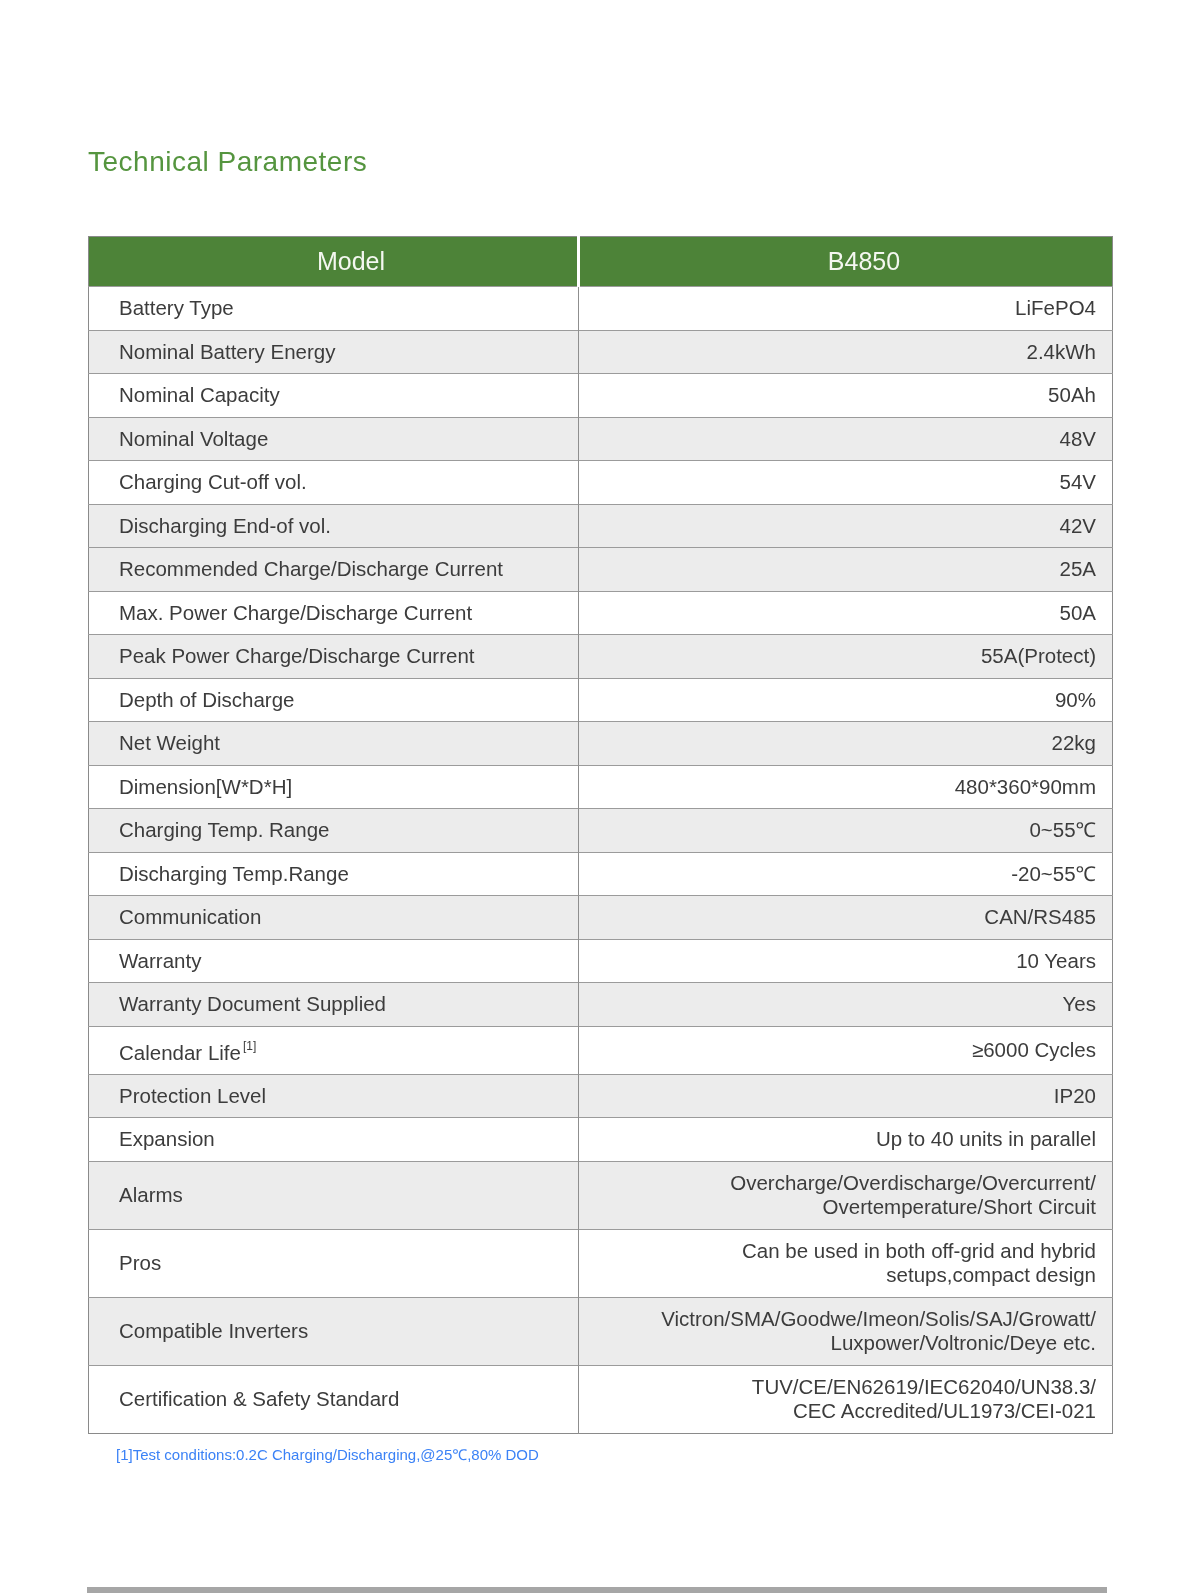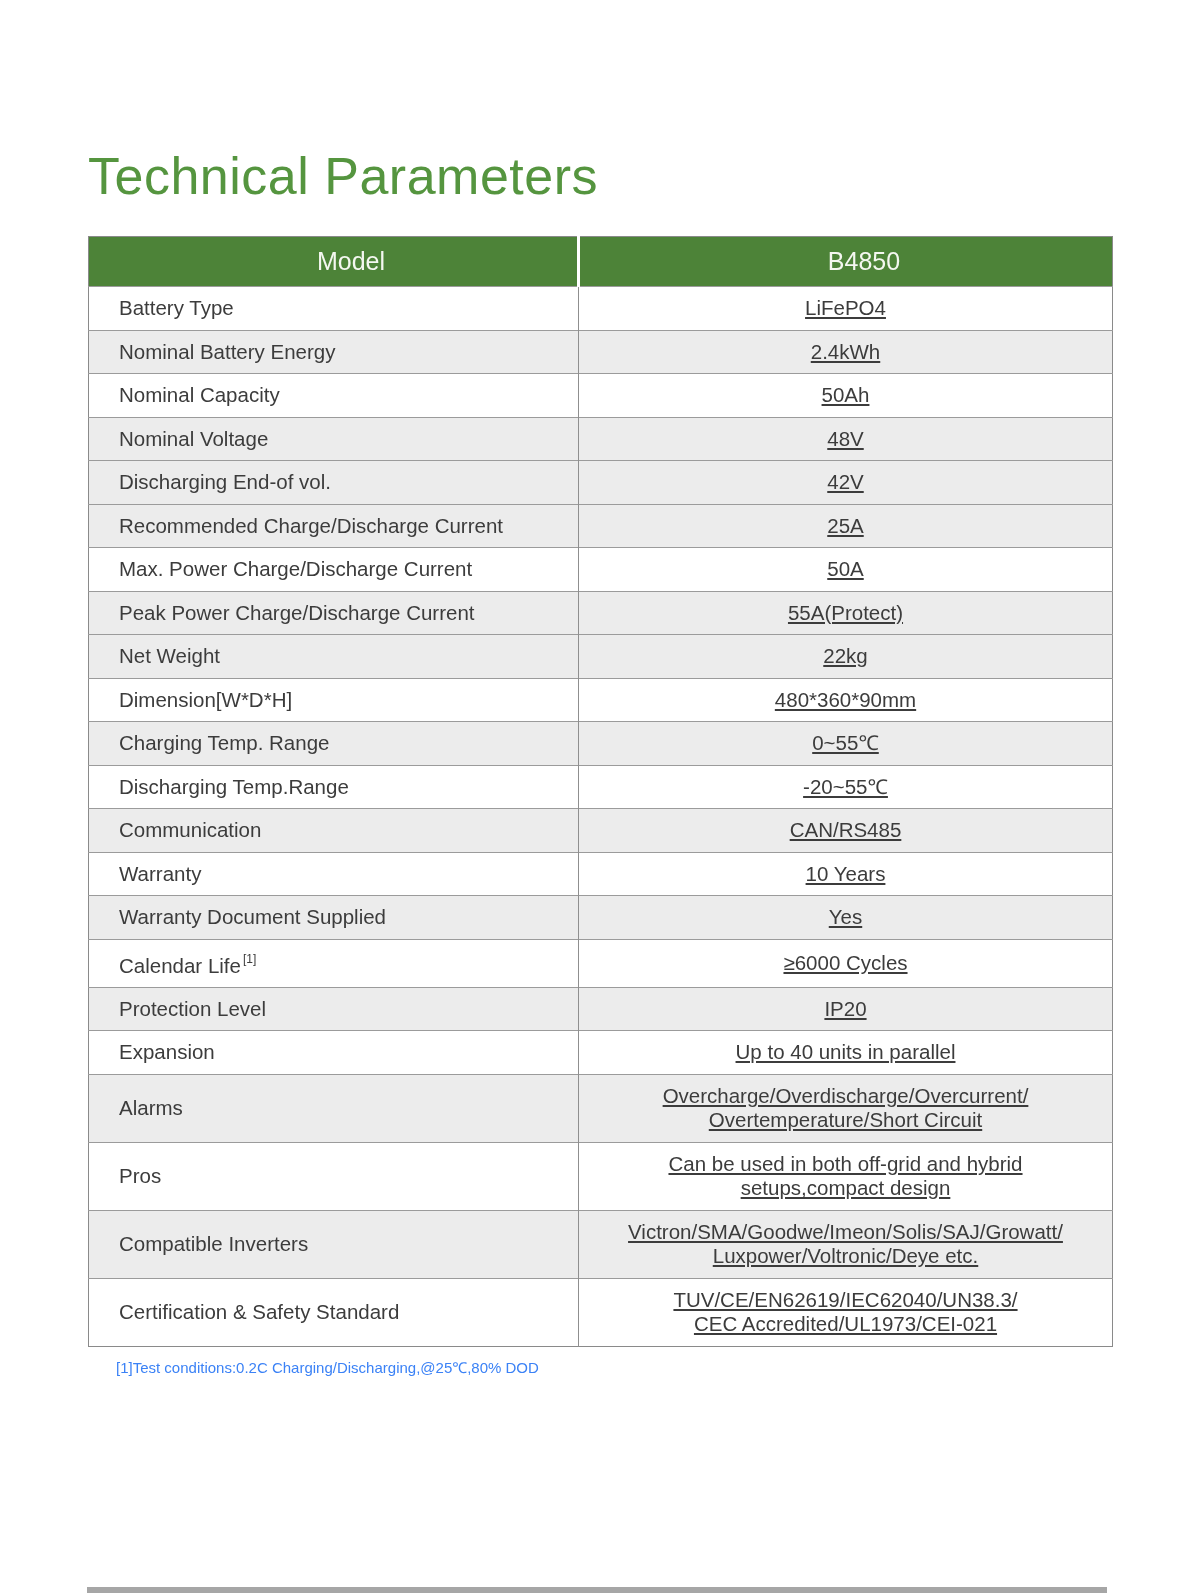--- a/index.html
+++ b/index.html
@@ -12,21 +12,21 @@
   }
   *{margin:0;padding:0;box-sizing:border-box;}
   html,body{background:#ffffff;}
   body{
     width:1180px;height:1596px;position:relative;overflow:hidden;
     font-family:"Liberation Sans", sans-serif;
     color:var(--text);
   }
   .page-title{
     position:absolute;left:88px;top:146px;
-    font-size:52px;font-weight:400;letter-spacing:0.5px;
+    font-size:28px;font-weight:400;letter-spacing:0.5px;
     color:var(--green-title);
   }
   .table-wrap{
     position:absolute;left:88px;top:236px;width:1024px;
   }
   table.params{
     width:100%;border-collapse:collapse;table-layout:fixed;
     border:1px solid #8a8a8a;
   }
   table.params th{
@@ -48,24 +48,23 @@
     line-height:24.5px;
     padding:9px 16px;
     vertical-align:middle;
   }
   table.params tr.alt td{background:var(--stripe);}
   table.params td.label{
     text-align:left;
     padding-left:30px;
   }
   table.params td.value{
-    text-align:center;
+    text-align:right;
     border-left:1px solid #8f8f8f;
     white-space:pre-line;
-    text-decoration:underline;
   }
   td.label sup{
     font-size:12px;
     position:relative;top:-2px;left:2px;
   }
   .footnote{
     margin:10px 0 0 28px;
     font-size:15px;
     color:#3b82f6;
   }
@@ -102,35 +101,43 @@
           <td class="value">2.4kWh</td>
         </tr>
         <tr>
           <td class="label"><span>Nominal Capacity</span></td>
           <td class="value">50Ah</td>
         </tr>
         <tr class="alt">
           <td class="label"><span>Nominal Voltage</span></td>
           <td class="value">48V</td>
         </tr>
+        <tr>
+          <td class="label"><span>Charging Cut-off vol.</span></td>
+          <td class="value">54V</td>
+        </tr>
         <tr class="alt">
           <td class="label"><span>Discharging End-of vol.</span></td>
           <td class="value">42V</td>
         </tr>
         <tr class="alt">
           <td class="label"><span>Recommended Charge/Discharge Current</span></td>
           <td class="value">25A</td>
         </tr>
         <tr>
           <td class="label"><span>Max. Power Charge/Discharge Current</span></td>
           <td class="value">50A</td>
         </tr>
         <tr class="alt">
           <td class="label"><span>Peak Power Charge/Discharge Current</span></td>
           <td class="value">55A(Protect)</td>
+        </tr>
+        <tr>
+          <td class="label"><span>Depth of Discharge</span></td>
+          <td class="value">90%</td>
         </tr>
         <tr class="alt">
           <td class="label"><span>Net Weight</span></td>
           <td class="value">22kg</td>
         </tr>
         <tr>
           <td class="label"><span>Dimension[W*D*H]</span></td>
           <td class="value">480*360*90mm</td>
         </tr>
         <tr class="alt">

